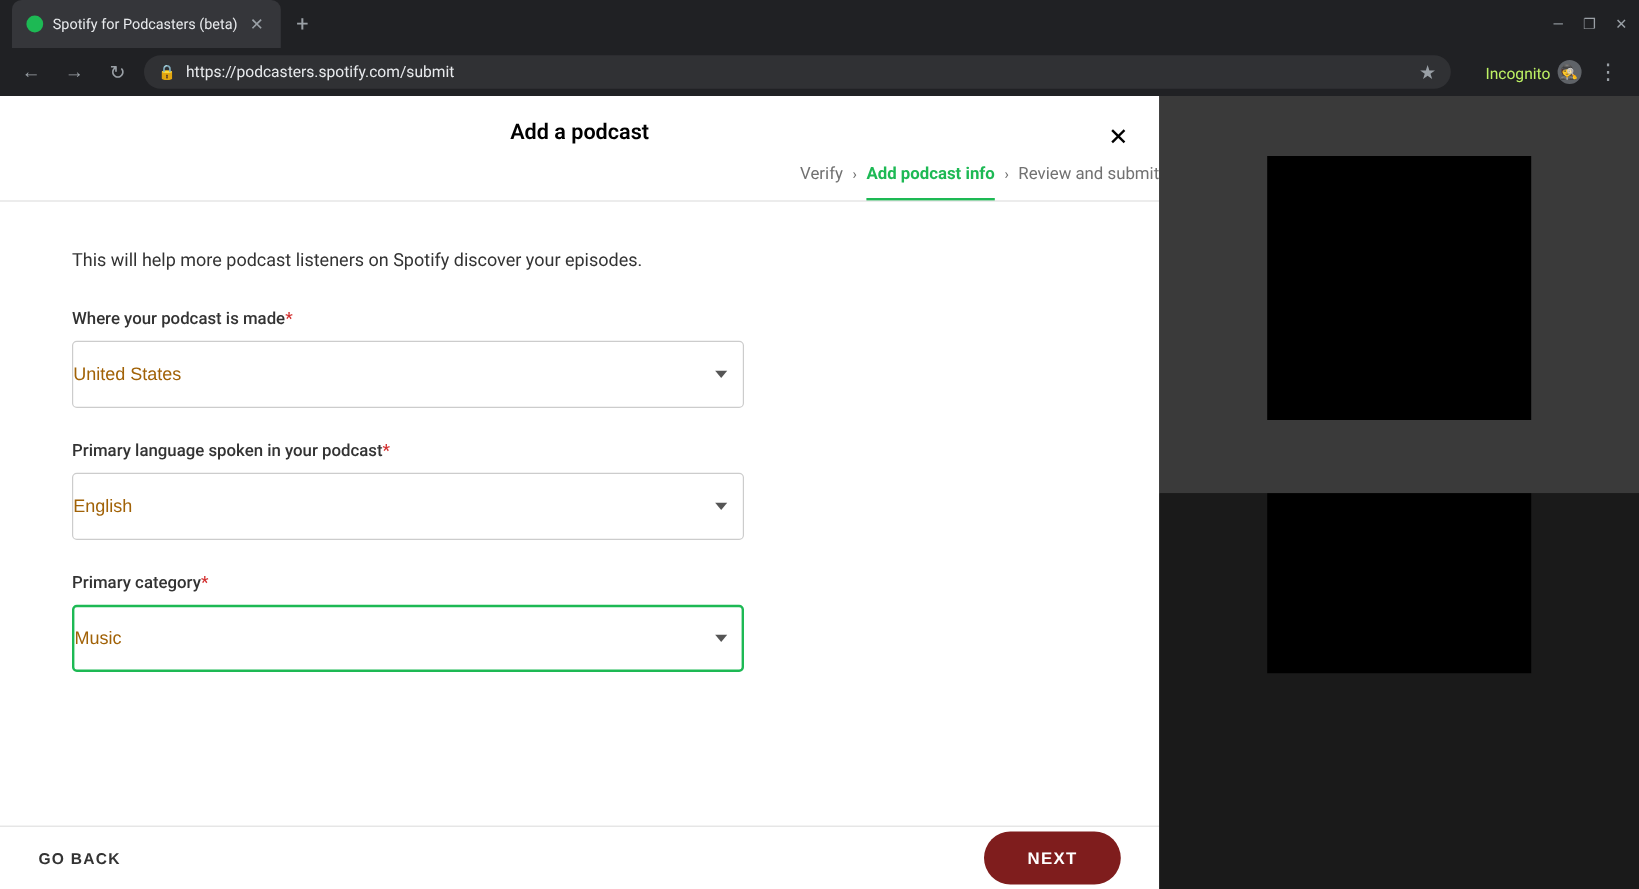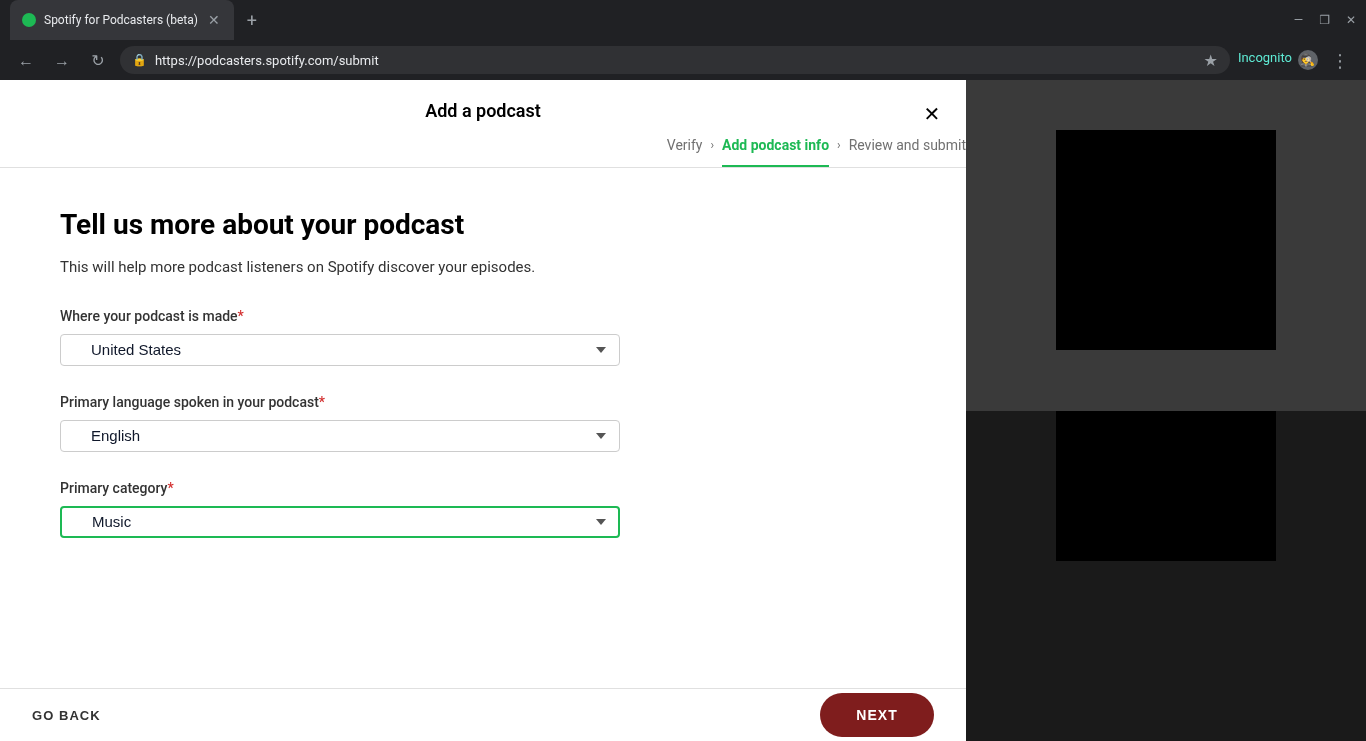--- a/index.html
+++ b/index.html
@@ -117,24 +117,25 @@
       gap: 8px;
       margin-left: auto;
     }
     .star-btn {
       color: #9aa0a6;
       font-size: 16px;
       cursor: pointer;
     }
     .incognito-area {
       display: flex;
-      align-items: flex-start;
+      align-items: flex-end;
       gap: 6px;
-      color: #5eead4;
+      color: #bef264;
       font-size: 13px;
+      margin-left: 21px;
     }
     .incognito-icon {
       width: 20px;
       height: 20px;
       background: #5f6368;
       border-radius: 50%;
       display: flex;
       align-items: center;
       justify-content: center;
       font-size: 12px;
@@ -245,27 +246,27 @@
       color: #333;
       margin-bottom: 10px;
       display: block;
     }
     .required-star {
       color: #d32f2f;
     }
     .form-select {
       width: 100%;
       max-width: 560px;
-      height: 32px;
+      height: 56px;
       border: 1px solid #ccc;
       border-radius: 4px;
       background: #fff;
       font-size: 15px;
-      color: #0f172a;
-      padding: 0 30px;
+      color: #a16207;
+      padding: 0 0;
       appearance: none;
       -webkit-appearance: none;
       cursor: pointer;
       position: relative;
     }
     .select-wrapper {
       position: relative;
       max-width: 560px;
     }
     .select-wrapper::after {
@@ -403,21 +404,20 @@
         <span class="step-chevron">›</span>
         <span class="step active">Add podcast info</span>
         <span class="step-chevron">›</span>
         <span class="step inactive">Review and submit</span>
       </div>
     </div>
 
     <div class="form-scroll">
       <div class="form-container">
 
-        <h2 class="form-heading">Tell us more about your podcast</h2>
         <p class="form-description">This will help more podcast listeners on Spotify discover your episodes.</p>
 
         <div class="form-group">
           <label class="form-label">
             <span>Where your podcast is made</span><span class="required-star">*</span>
           </label>
           <div class="select-wrapper">
             <select class="form-select">
               <option value="United States" selected="">United States</option>
               <option value="United Kingdom">United Kingdom</option>

